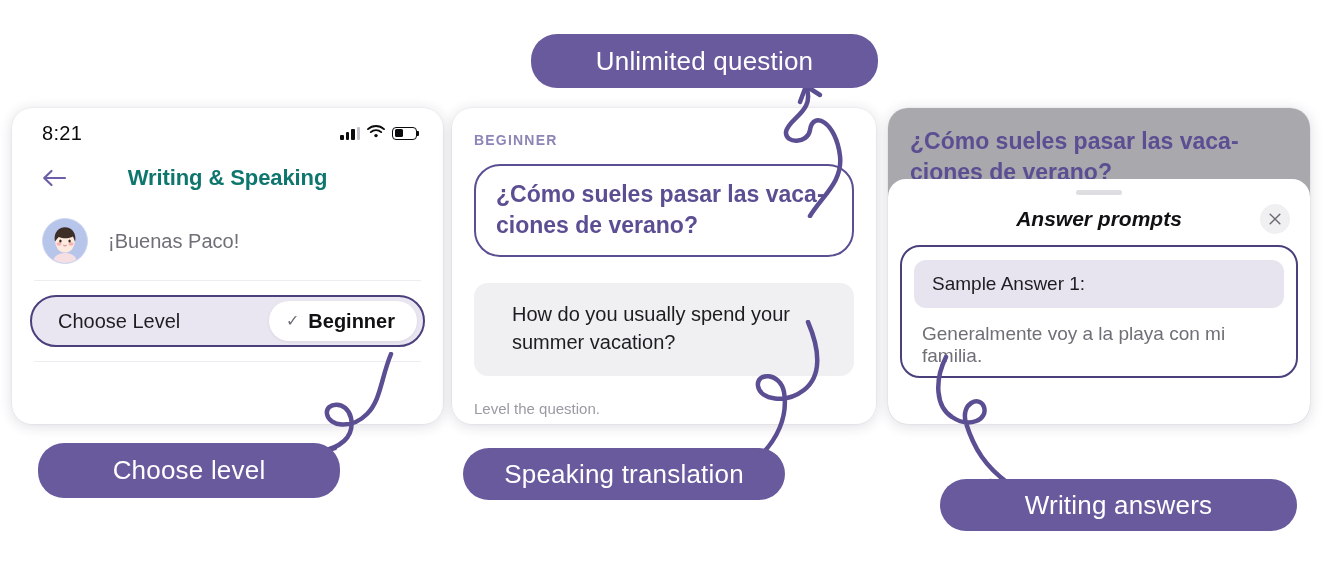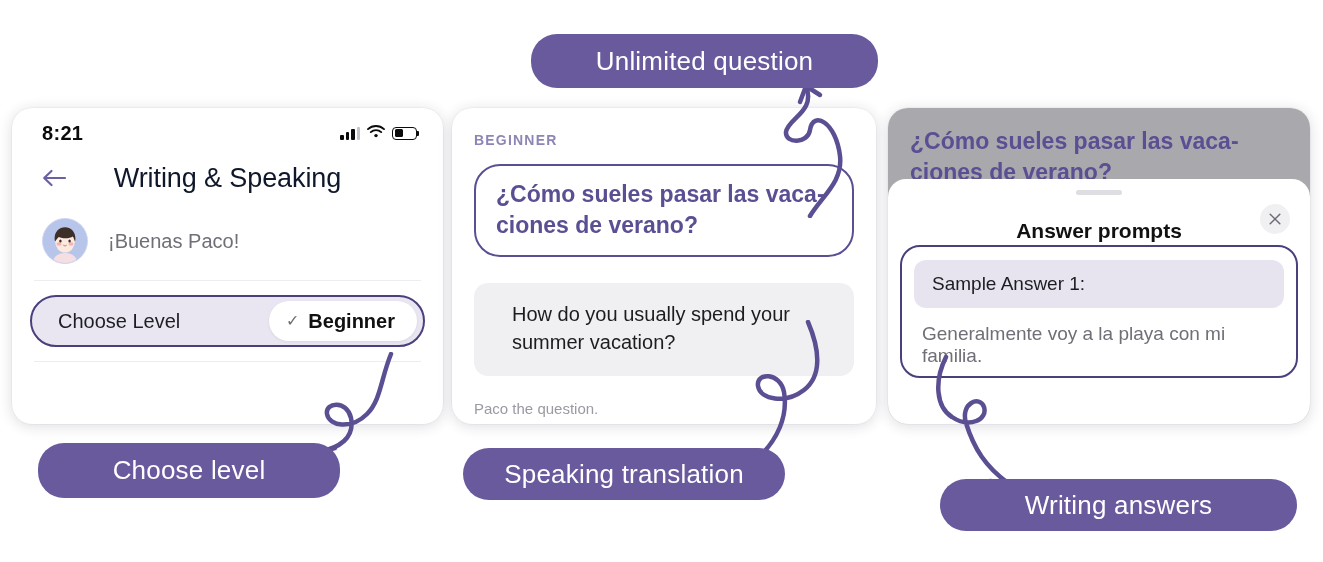--- a/index.html
+++ b/index.html
@@ -58,21 +58,21 @@
 
   
   .statusbar {
     height: 44px;
     display: flex;
     align-items: center;
     justify-content: space-between;
     padding: 6px 26px 0 30px;
     box-sizing: border-box;
   }
-  .clock { font-size: 20px; font-weight: 700; color: #0b0b0d; letter-spacing: 0.3px; }
+  .clock { font-size: 20px; font-weight: 400; color: #0b0b0d; letter-spacing: 0.3px; }
   .status-icons { display: flex; align-items: center; gap: 7px; }
   .sig { display: flex; align-items: flex-end; gap: 2px; height: 13px; }
   .sig i { width: 3.5px; background: #0b0b0d; border-radius: 1px; display: block; }
   .sig i:nth-child(1) { height: 5px; }
   .sig i:nth-child(2) { height: 8px; }
   .sig i:nth-child(3) { height: 11px; }
   .sig i:nth-child(4) { height: 13px; background: #c4c4cc; }
   .batt {
     width: 25px; height: 13px; border: 1.6px solid #0b0b0d; border-radius: 4px;
     position: relative; box-sizing: border-box; padding: 1.6px;
@@ -84,21 +84,21 @@
   .batt > span { display: block; width: 44%; height: 100%; background: #0b0b0d; border-radius: 1.5px; }
 
   .navbar {
     position: relative;
     height: 52px;
     display: flex;
     align-items: center;
     justify-content: center;
   }
   .back-arrow { position: absolute; left: 30px; top: 50%; transform: translateY(-50%); line-height: 0; }
-  .nav-title { font-size: 27px; font-weight: 400; color: #0f172a; letter-spacing: -0.1px; }
+  .nav-title { font-size: 22px; font-weight: 700; color: #0f766e; letter-spacing: -0.1px; }
 
   .greet-row { display: flex; align-items: center; gap: 20px; padding: 14px 30px 16px 30px; }
   .avatar {
     width: 44px; height: 44px; border-radius: 50%;
     overflow: hidden; flex: none; background: #b9c6ec;
     border: 1px solid #cfd7f0;
   }
   .greet-text { font-size: 20px; color: #6f6f77; }
 
   .divider { height: 1px; background: #ececf1; margin: 0 22px; }
@@ -178,22 +178,23 @@
     border-radius: 18px 18px 0 0;
   }
   .grabber {
     width: 46px; height: 5px; border-radius: 3px; background: #dddde2;
     margin: 11px auto 0 auto;
   }
   .sheet-head {
     position: relative;
     height: 48px;
     display: flex;
-    align-items: flex-end;
+    align-items: center;
     justify-content: center;
+    font-style: italic;
   }
   .sheet-title { font-size: 21px; font-weight: 700; color: #111114; }
   .close-btn {
     position: absolute; right: 20px; top: 50%; transform: translateY(-50%);
     width: 30px; height: 30px; border-radius: 50%;
     background: #f0f0f2;
     display: flex; align-items: center; justify-content: center;
   }
   .prompts {
     margin: 2px 12px 0 12px;
@@ -306,21 +307,21 @@
 
     <div class="divider"></div>
   </div>
 
   <div class="card" id="card-middle">
     <div class="mid-pad">
       <div class="eyebrow">BEGINNER</div>
       <div class="q-box">¿Cómo sueles pasar las vaca-ciones de verano?</div>
       <div class="trans-box">How do you usually spend your summer vacation?</div>
       <div class="steps">
-        <div>Paco the question.</div>
+        <div>Level the question.</div>
         <div>Write or say the answer.</div>
 
       </div>
     </div>
   </div>
 
   <div class="card" id="card-right">
     <div class="scrim">
       <div class="scrim-q">¿Cómo sueles pasar las vaca-ciones de verano?</div>
     </div>

